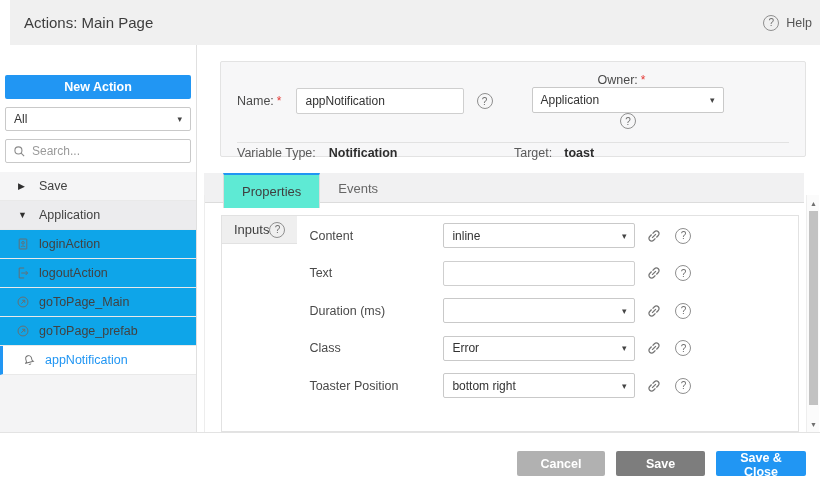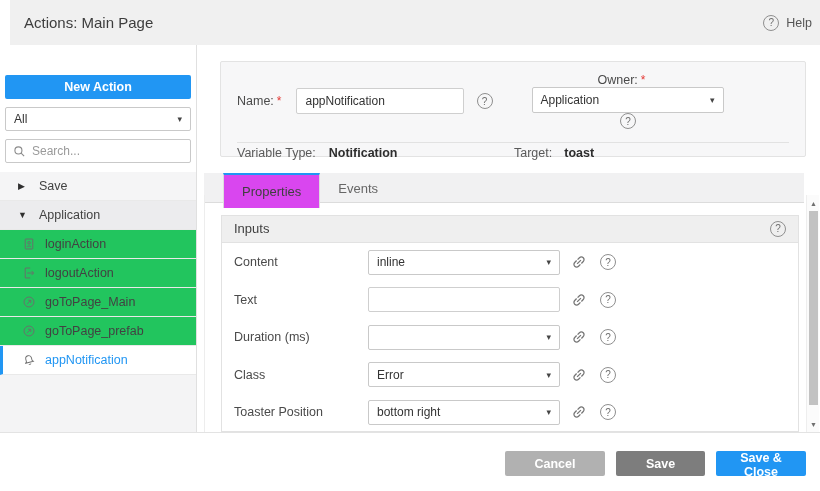--- a/index.html
+++ b/index.html
@@ -31,21 +31,21 @@
   .search-box{margin-top:8px;height:24px;border:1px solid #c9c9c9;border-radius:2px;background:#fff;
               display:flex;align-items:center;padding:0 7px;gap:6px;}
   .search-box input{border:none;outline:none;flex:1;font-size:12px;color:#333;font-family:inherit;background:transparent;}
   .search-box input::placeholder{color:#9a9a9a;}
   .tree{display:flex;flex-direction:column;}
   .tree-row{height:29px;display:flex;align-items:center;font-size:12.5px;color:#424242;
             border-bottom:1px solid #e9e9e9;cursor:pointer;}
   .tree-parent{background:#f5f5f6;padding-left:18px;gap:11px;}
   .tree-parent.open{background:#ececee;}
   .tree-arrow{font-size:9px;color:#2f2f2f;width:10px;}
-  .tree-leaf{background:#22c55e;padding-left:22px;gap:9px;}
+  .tree-leaf{background:#0ea5e9;padding-left:16px;gap:9px;}
   .tree-leaf .leaf-icon{width:14px;height:14px;display:inline-flex;}
   .tree-leaf.selected{background:#fff;border-left:3px solid var(--accent);padding-left:19px;color:var(--accent);}
   .tree-leaf.selected svg *{stroke:#6c6c6c;}
   .side-filler{flex:1;background:#f4f4f5;}
 
   
   .main{position:absolute;left:198px;top:45px;width:622px;height:387px;background:#fff;}
   .form-panel{position:absolute;left:22px;top:16px;width:586px;height:96px;background:#f7f7f8;
               border:1px solid #e3e3e3;border-radius:2px;padding:11px 16px 0 16px;}
   .form-row{display:flex;align-items:center;}
@@ -61,27 +61,27 @@
   .meta-left{width:277px;display:flex;align-items:center;gap:13px;}
   .meta-label{color:#5a5a5a;}
   .meta-value{color:#2e2e2e;font-weight:700;}
   .meta-right{display:flex;align-items:center;gap:12px;}
   .meta-right .meta-value{font-weight:700;}
 
   
   .tabstrip{position:absolute;left:6px;top:128px;width:600px;height:30px;background:#f1f1f2;
             border-bottom:1px solid #dcdcdc;display:flex;align-items:flex-start;padding-left:19px;}
   .tab{height:30px;display:flex;align-items:center;padding:0 18px;font-size:13px;color:#666;cursor:pointer;}
-  .tab.active{background:#d946ef;border:1px solid #ddd;border-top:2px solid var(--accent);border-bottom:none;
+  .tab.active{background:#5eead4;border:1px solid #ddd;border-top:2px solid var(--accent);border-bottom:none;
               height:35px;color:#3f3f3f;z-index:2;text-align:right;}
 
   
   .props-viewport{position:absolute;left:6px;top:150px;width:600px;height:237px;border-left:1px solid #ededed;}
   .inputs-panel{position:absolute;left:16px;top:20px;width:578px;height:217px;border:1px solid #e2e2e2;
-                background:#fff;display:flex;flex-direction:column;justify-content:flex-end;}
+                background:#fff;display:flex;flex-direction:row;justify-content:flex-end;}
   .panel-header{height:28px;background:#efefef;display:flex;align-items:center;justify-content:space-between;
                 padding:0 12px;border-bottom:1px solid #e2e2e2;}
   .panel-title{font-size:13px;color:#3f3f3f;}
   .panel-body{flex:1;background:#fff;padding-top:1px;}
   .field-row{height:37.5px;display:flex;align-items:center;padding-left:12px;}
   .field-label{width:134px;font-size:12.5px;color:#4a4a4a;}
   .field-control{width:192px;height:25px;}
   .text-input{width:192px;height:25px;border:1px solid #cfcfcf;border-radius:2px;background:#fff;
               padding:0 8px;font-size:12px;color:#333;font-family:inherit;outline:none;}
   .link-btn{margin-left:11px;width:16px;height:16px;display:inline-flex;cursor:pointer;}
@@ -93,21 +93,21 @@
   .scroll-btn{position:absolute;left:0;width:13px;height:12px;display:flex;align-items:center;
               justify-content:center;font-size:7px;color:#6f6f6f;cursor:pointer;}
   .scroll-up{top:2px;} .scroll-down{bottom:2px;}
   .scroll-thumb{position:absolute;left:2px;top:16px;width:9px;height:194px;background:#c2c2c2;cursor:pointer;}
 
   
   .footer{position:absolute;left:0;top:432px;width:820px;height:59px;background:#fff;border-top:1px solid #e3e3e3;
           display:flex;justify-content:flex-end;align-items:flex-start;gap:11px;padding:18px 14px 0 0;}
   .btn{height:25px;border:none;border-radius:2px;color:#fff;font-size:12.5px;font-weight:700;
        font-family:inherit;cursor:pointer;padding:0 20px;}
-  .btn-cancel{background:var(--cancel-button);width:100px;}
+  .btn-cancel{background:var(--cancel-button);width:88px;}
   .btn-save{background:var(--save-button);width:89px;}
   .btn-saveclose{background:var(--accent);width:90px;padding:0 10px;}
 
   svg{display:block;}
 </style>
 </head>
 <body>
 
 <div class="app">
 

